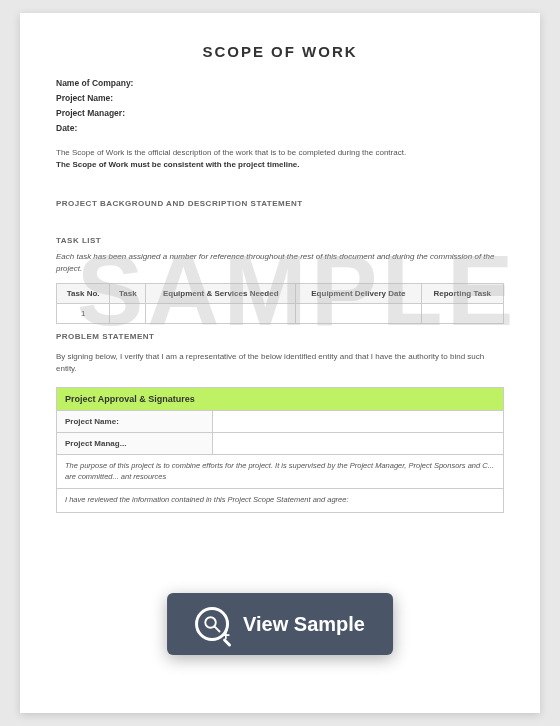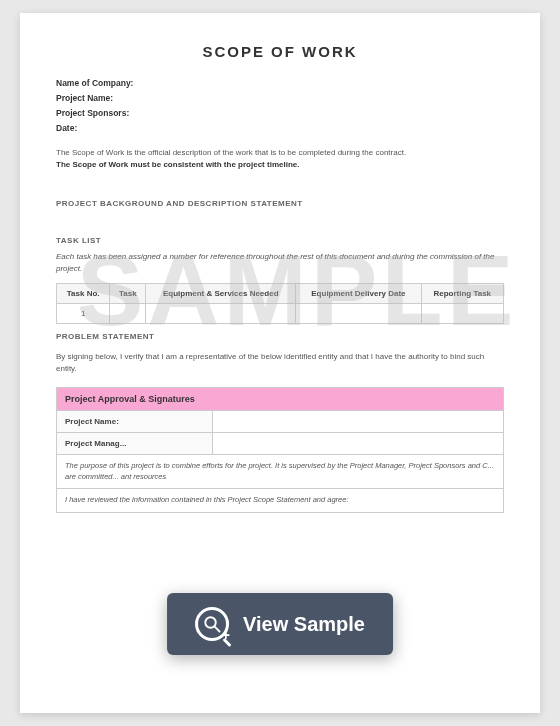--- a/index.html
+++ b/index.html
@@ -137,21 +137,21 @@
       margin-bottom: 0;
     }
 
     .approval-table th, .approval-table td {
       border: 1px solid #ccc;
       padding: 6px 8px;
       color: #444;
     }
 
     .approval-table .header-row th {
-      background: #f9a8d4;
+      background: #bef264;
       font-size: 9px;
       font-weight: bold;
       color: #333;
       text-align: left;
     }
 
     .approval-table .label-cell {
       font-weight: bold;
       background: #fafafa;
       width: 35%;
@@ -216,21 +216,21 @@
 
   <div class="page-title">SCOPE OF WORK</div>
 
   <div class="field-row">
     <span>Name of Company:</span>
   </div>
   <div class="field-row">
     <span>Project Name:</span>
   </div>
   <div class="field-row">
-    <span>Project Sponsors:</span>
+    <span>Project Manager:</span>
   </div>
   <div class="field-row">
     <span>Date:</span>
   </div>
 
   <div class="description-text">
     <span>The Scope of Work is the official description of the work that is to be completed during the contract.</span><br>
     <strong>The Scope of Work must be consistent with the project timeline.</strong>
   </div>
 

